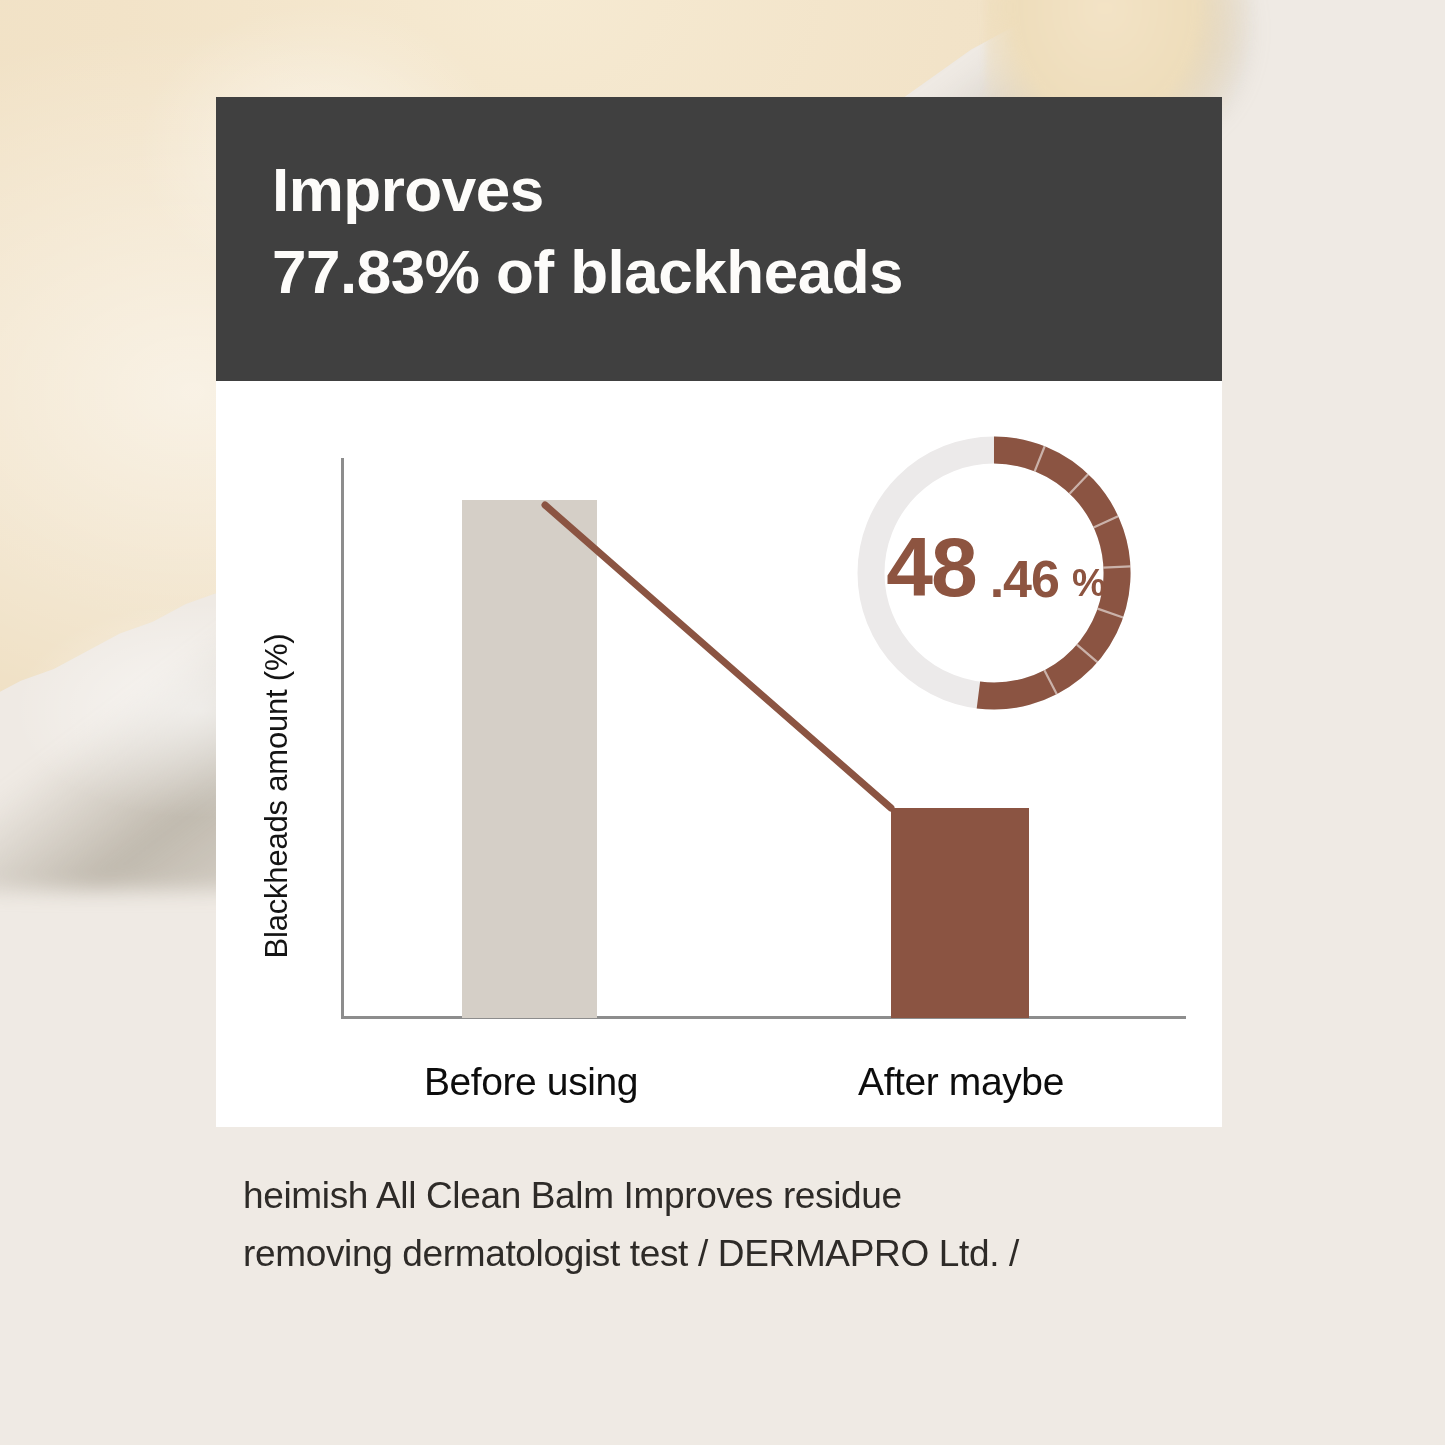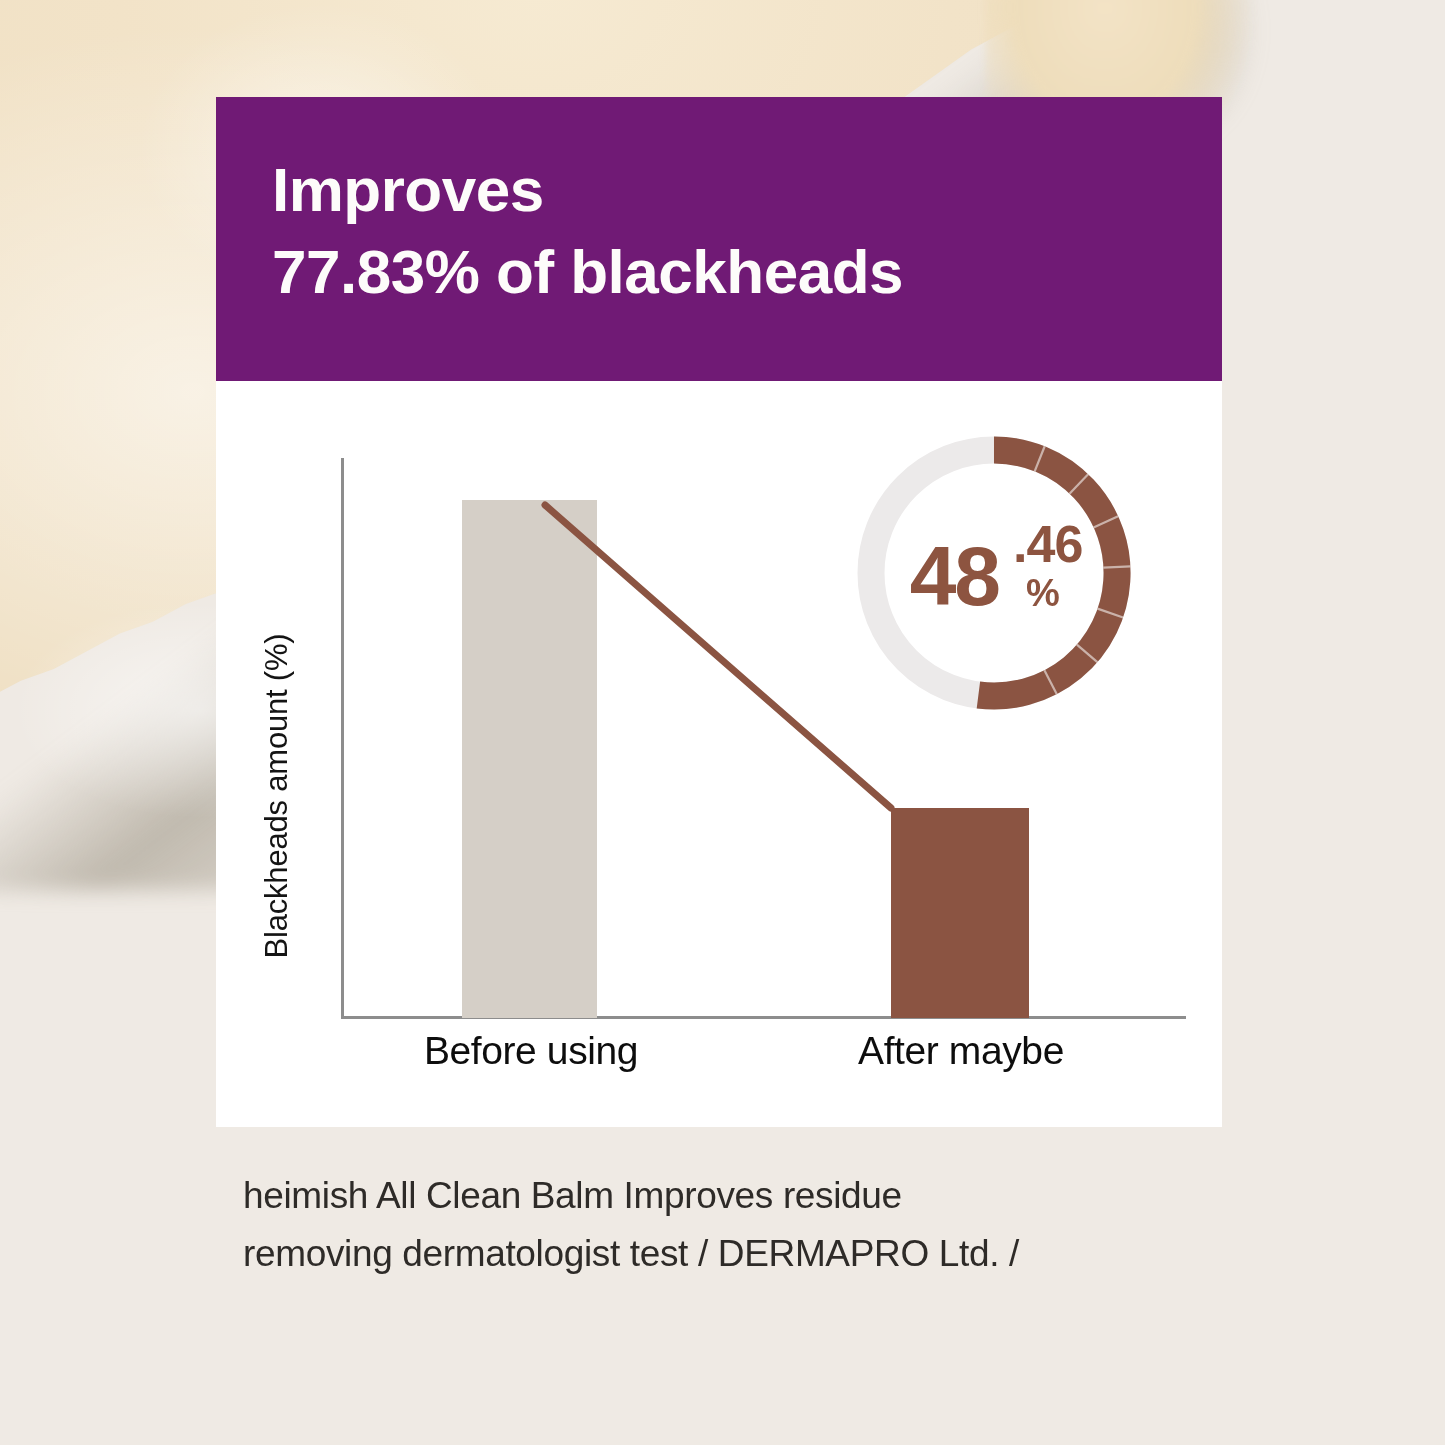--- a/index.html
+++ b/index.html
@@ -63,21 +63,21 @@
   .bg-blobR-sh {
     position:absolute; left:1030px; top:-160px; width:300px; height:330px;
     background: radial-gradient(45% 52% at 45% 58%, rgba(150,142,128,0.45) 0%, rgba(150,142,128,0) 72%);
     filter: blur(8px);
   }
 
   
   #banner {
     position:absolute; left:216px; top:97px;
     width:1006px; height:284px;
-    background:#701a75;
+    background:#404040;
   }
   #banner-tail {
     position:absolute; left:665px; top:381px;
     width:0; height:0;
     border-left:36px solid transparent;
     border-right:36px solid transparent;
     border-top:33px solid #6d5c55;
   }
   #banner-text {
     position:absolute; left:56px; top:52px;
@@ -118,21 +118,21 @@
   #x-axis { left:125px; top:635px; width:845px; height:3px; }
 
   .bar { position:absolute; }
   #bar-before { left:246px; top:119px; width:135px; height:518px; background:#d5cfc7; }
   #bar-after  { left:675px; top:427px; width:138px; height:210px; background:#8b5442; }
 
   #trend-svg { position:absolute; left:0; top:0; width:1006px; height:746px; }
 
   .x-tick-label {
     position:absolute;
-    top:648px;
+    top:679px;
     font-size:39px;
     color:#0d0d0d;
     letter-spacing:-0.4px;
     text-align:center;
     white-space:nowrap;
   }
   #xlabel-before { left:155px; width:320px; }
   #xlabel-after  { left:595px; width:300px; }
 
   
@@ -150,21 +150,21 @@
     display:flex; align-items:flex-end;
     transform:translate(-4px,-6px);
     color:#8d5440;
   }
   #donut-int {
     font-size:84px; font-weight:bold; line-height:0.84;
     letter-spacing:-2px;
     margin-left:12px;
   }
   #donut-frac-wrap {
-    display:flex; flex-direction:column; align-items:flex-start;
+    display:flex; flex-direction:row; align-items:flex-start;
     margin-left:14px;
   }
   #donut-frac {
     font-size:52px; font-weight:bold; line-height:0.86;
     letter-spacing:-1px;
   }
   #donut-pct {
     font-size:38px; font-weight:bold; line-height:1;
     margin-top:7px; margin-left:13px;
   }

